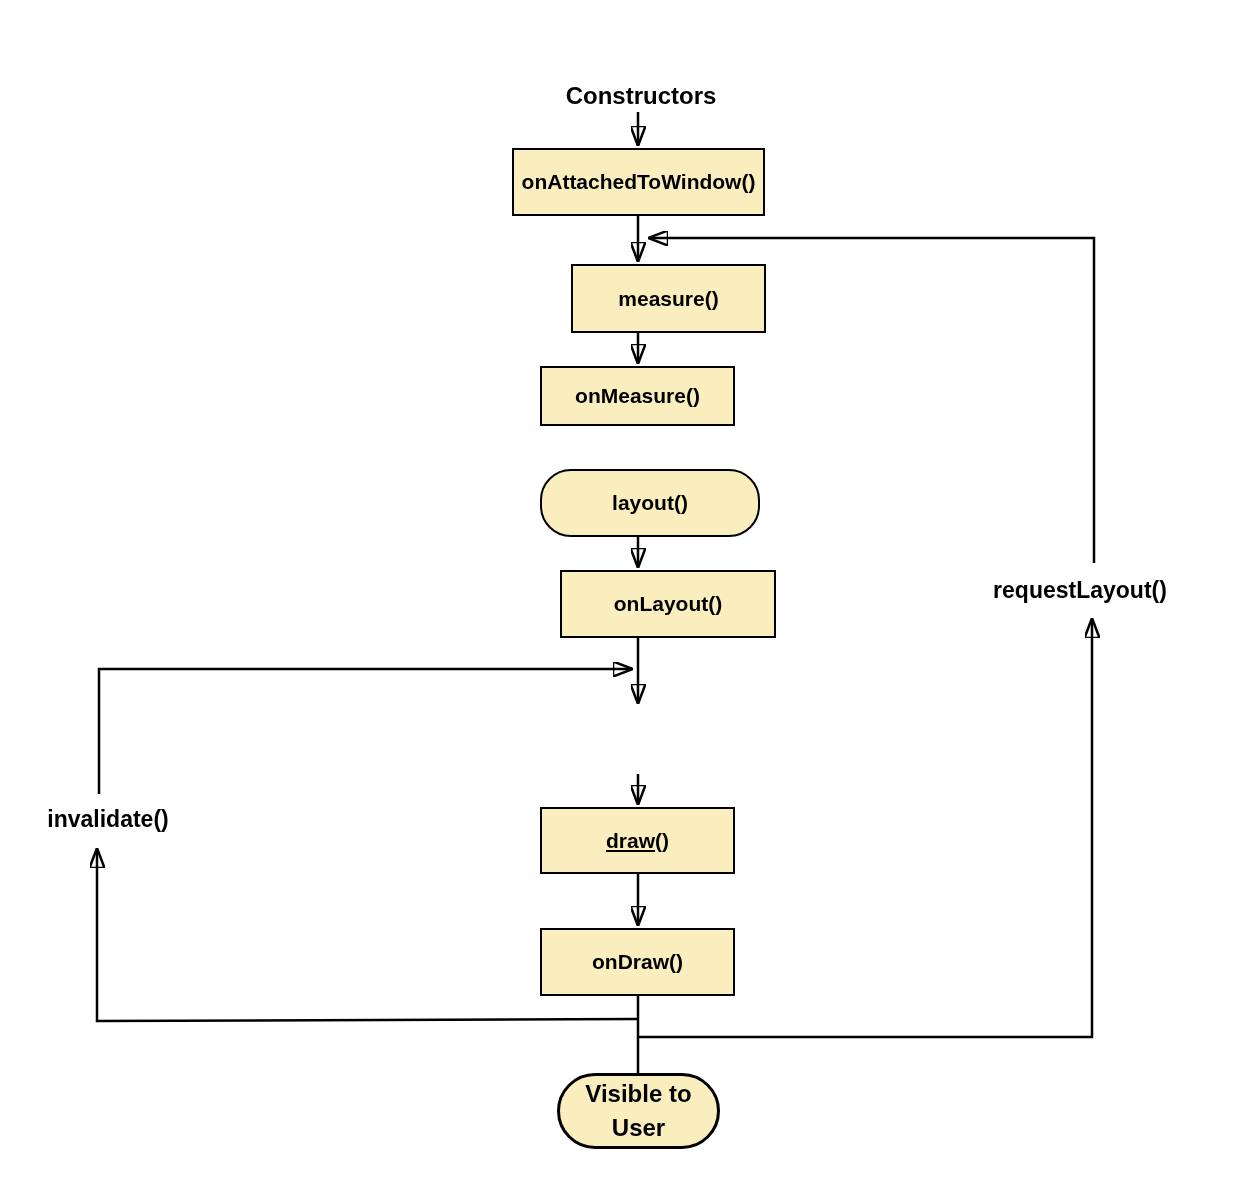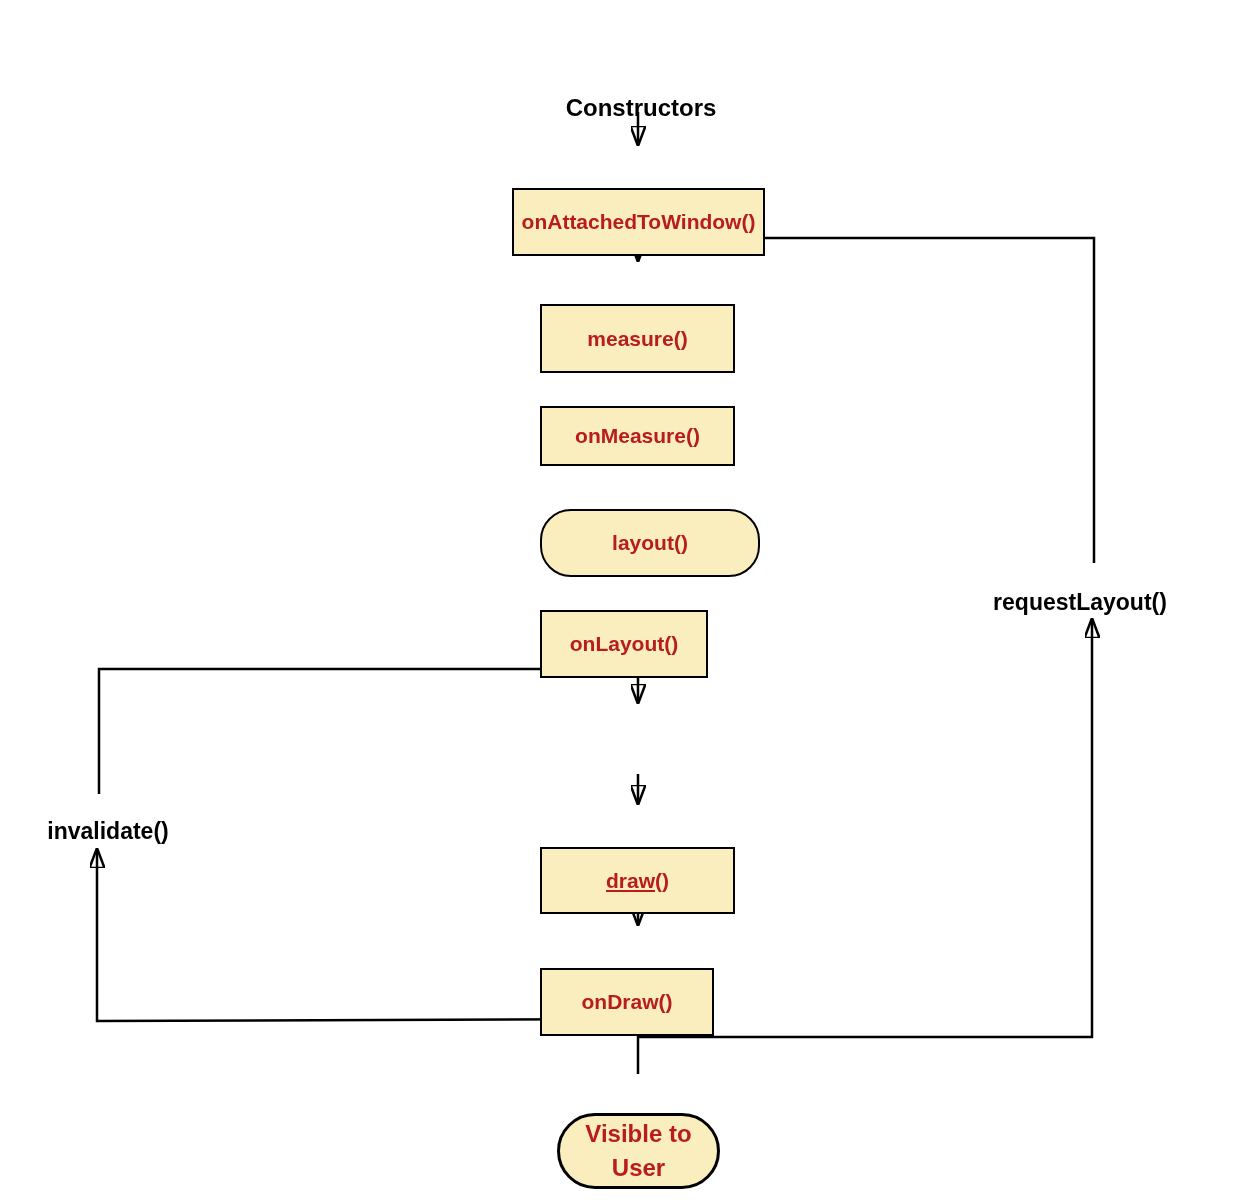--- a/index.html
+++ b/index.html
@@ -30,38 +30,36 @@
   .node {
     position: absolute;
     box-sizing: border-box;
     display: flex;
     align-items: center;
     justify-content: center;
     background: var(--node-fill, #FAEEBE);
     border: 2.5px solid var(--node-border, #000000);
     font-weight: bold;
     font-size: 21px;
-    color: #b91c1c;
+    color: #000000;
     text-align: center;
-    margin-top: 40px;
   }
   .terminal {
     border-radius: 38px;
     border-width: 3px;
     font-size: 24px;
     line-height: 1.4;
     white-space: pre-line;
   }
   .flabel {
     position: absolute;
     transform: translate(-50%, -50%);
     font-weight: bold;
     color: #000;
     white-space: nowrap;
-    margin-top: 12px;
   }
   .title-label { font-size: 24px; }
   .side-label  { font-size: 23px; }
 </style>
 </head>
 <body>
 
 <div class="canvas">
 
   <svg class="connectors" viewBox="0 0 1240 1202" xmlns="http://www.w3.org/2000/svg">
@@ -84,32 +82,32 @@
     <path d="M99,794 V669 H632" marker-end="url(#ah)"></path>
 
     <path d="M638,1037 H1092 V619" marker-end="url(#ah)"></path>
     <path d="M1094,563 V238 H649" marker-end="url(#ah)"></path>
   </svg>
 
   <div class="flabel title-label" style="left:641px; top:96px;">Constructors</div>
 
   <div class="node" style="left:512px; top:148px; width:253px; height:68px;">onAttachedToWindow()</div>
 
-  <div class="node" style="left:540px; top:264px; width:195px; height:69px;text-align:right;">measure()</div>
+  <div class="node" style="left:571px; top:264px; width:195px; height:69px;text-align:right;">measure()</div>
 
   <div class="node" style="left:540px; top:366px; width:195px; height:60px;">onMeasure()</div>
 
   <div class="node" style="left:540px; top:469px; width:220px; height:68px;border-radius:31px;">layout()</div>
 
-  <div class="node" style="left:540px; top:570px; width:168px; height:68px;">onLayout()</div>
+  <div class="node" style="left:560px; top:570px; width:216px; height:68px;">onLayout()</div>
 
 
   <div class="node" style="left:540px; top:807px; width:195px; height:67px;text-decoration:underline;">draw()</div>
 
-  <div class="node" style="left:540px; top:928px; width:174px; height:68px;">onDraw()</div>
+  <div class="node" style="left:540px; top:928px; width:195px; height:68px;">onDraw()</div>
 
   <div class="node terminal" style="left:557px; top:1073px; width:163px; height:76px;">Visible to
 User</div>
 
   <div class="flabel side-label" style="left:108px; top:819px;">invalidate()</div>
 
   <div class="flabel side-label" style="left:1080px; top:590px;">requestLayout()</div>
 
 </div>
 

